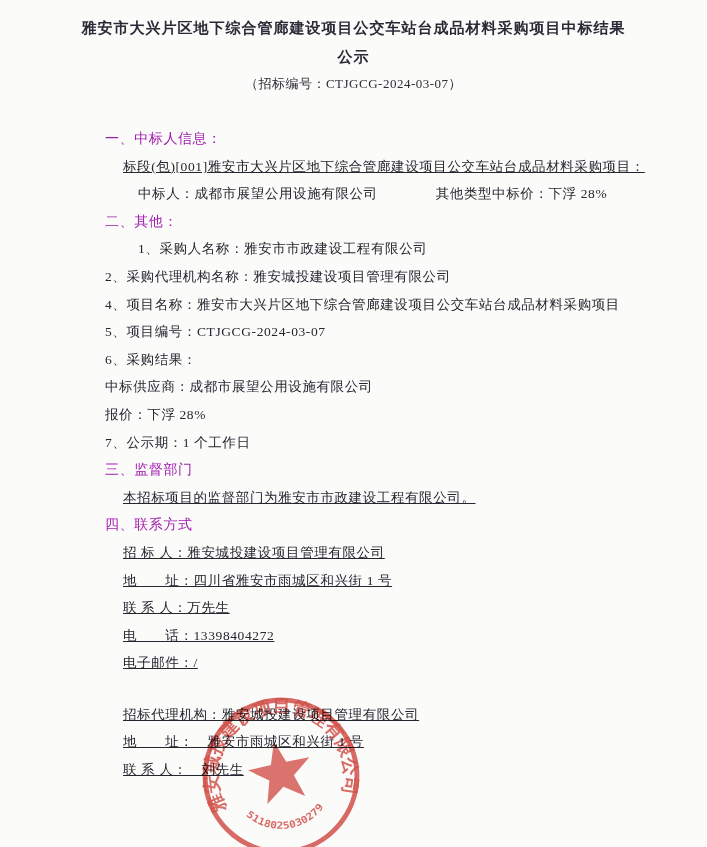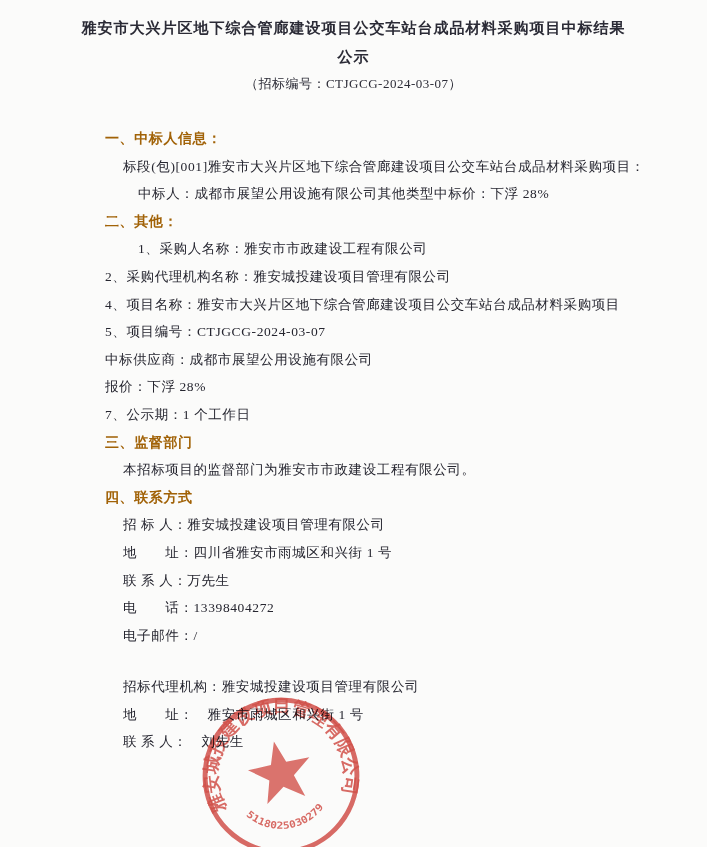--- a/index.html
+++ b/index.html
@@ -39,27 +39,27 @@
     letter-spacing: 0.6px;
   }
   .content p, .content h2 {
     margin: 0;
     line-height: 27.6px;
     white-space: pre-wrap;
     font-weight: normal;
   }
   .content h2 {
     font-size: 14px;
-    font-weight: bold;
-    color: #a16207;
+    font-weight: normal;
+    color: #a21caf;
     font-family: "Liberation Sans", "DejaVu Sans", sans-serif;
   }
-  .indent-sm { text-indent: 18px; }
+  .indent-sm { text-indent: 18px; text-decoration: underline; }
   .indent-md { text-indent: 33px; }
-  .winner-line .price-part { }
+  .winner-line .price-part { margin-left: 58px; }
   .agency-block { margin-top: 24px; }
   .stamp-wrap {
     position: absolute;
     left: 193px;
     top: 688px;
     width: 176px;
     height: 176px;
     mix-blend-mode: multiply;
     opacity: 0.88;
     transform: rotate(-6deg);
@@ -81,20 +81,21 @@
 
     <h2>一、中标人信息：</h2>
     <p class="indent-sm">标段(包)[001]雅安市大兴片区地下综合管廊建设项目公交车站台成品材料采购项目：</p>
     <p class="indent-md winner-line"><span>中标人：成都市展望公用设施有限公司</span><span class="price-part">其他类型中标价：下浮 28%</span></p>
 
     <h2>二、其他：</h2>
     <p class="indent-md">1、采购人名称：雅安市市政建设工程有限公司</p>
     <p>2、采购代理机构名称：雅安城投建设项目管理有限公司</p>
     <p>4、项目名称：雅安市大兴片区地下综合管廊建设项目公交车站台成品材料采购项目</p>
     <p>5、项目编号：CTJGCG-2024-03-07</p>
+    <p>6、采购结果：</p>
     <p>中标供应商：成都市展望公用设施有限公司</p>
     <p>报价：下浮 28%</p>
     <p>7、公示期：1 个工作日</p>
 
     <h2>三、监督部门</h2>
     <p class="indent-sm">本招标项目的监督部门为雅安市市政建设工程有限公司。</p>
 
     <h2>四、联系方式</h2>
     <p class="indent-sm">招 标 人：雅安城投建设项目管理有限公司</p>
     <p class="indent-sm">地　　址：四川省雅安市雨城区和兴街 1 号</p>

